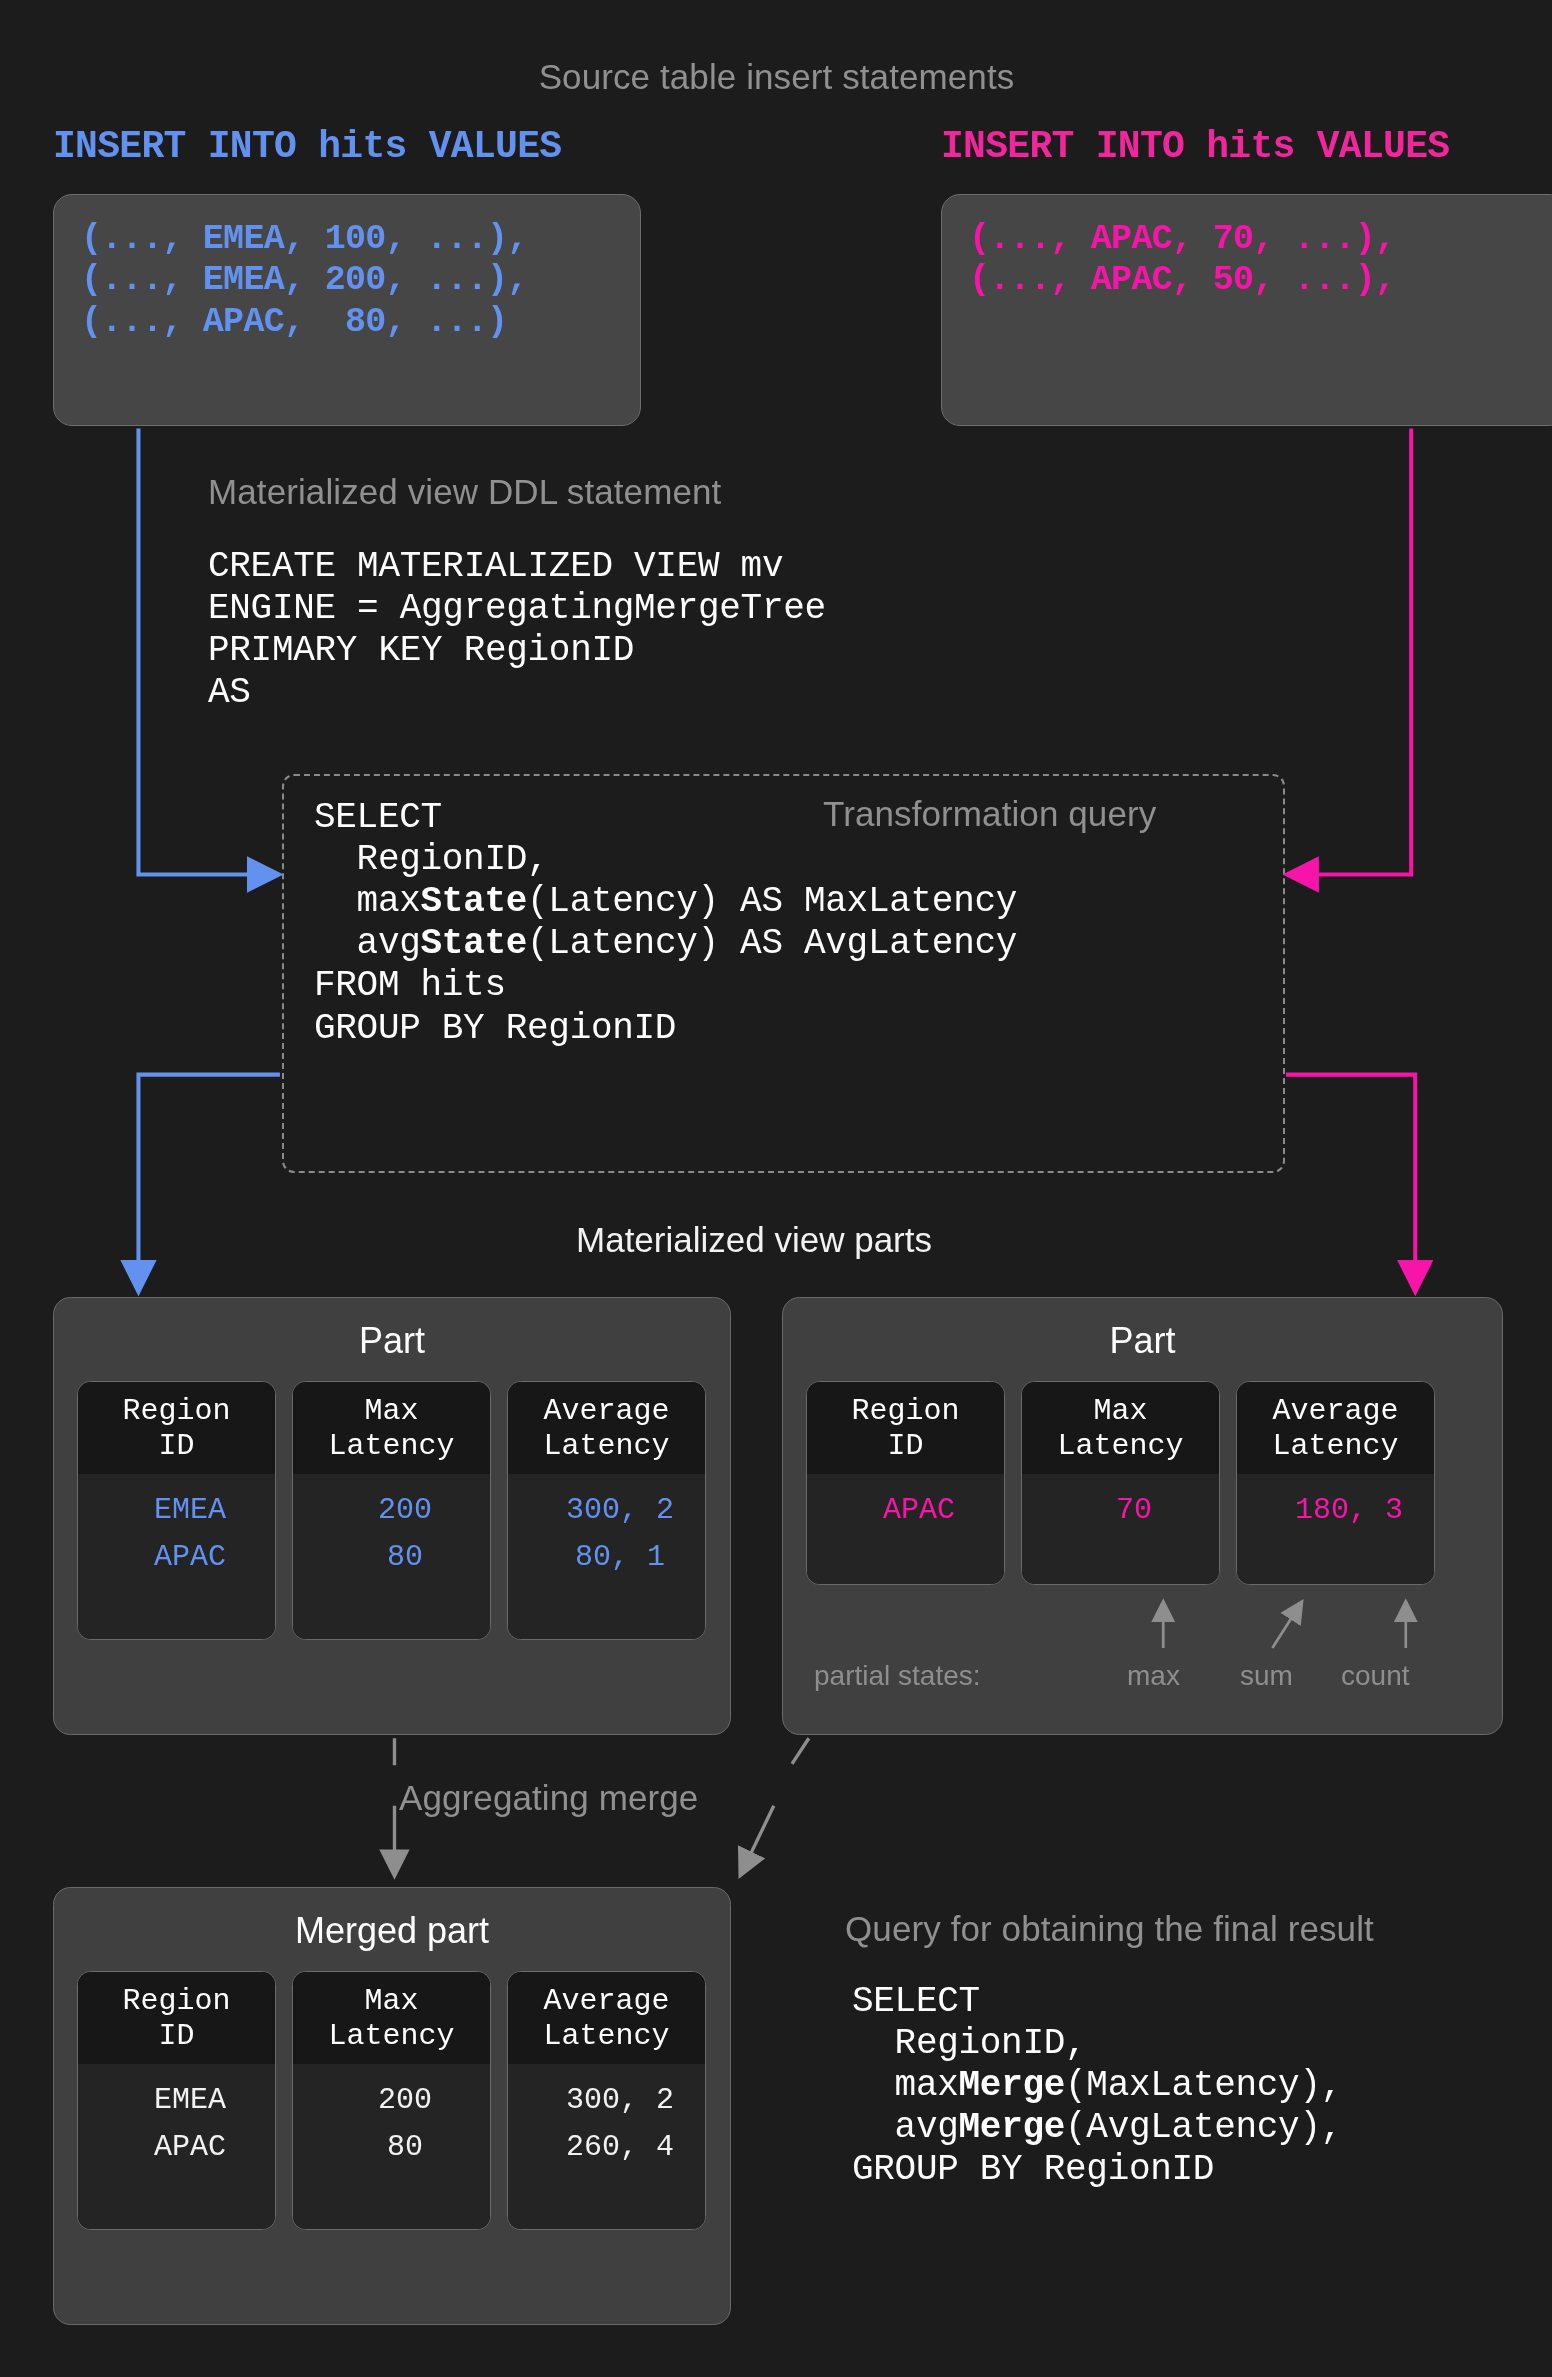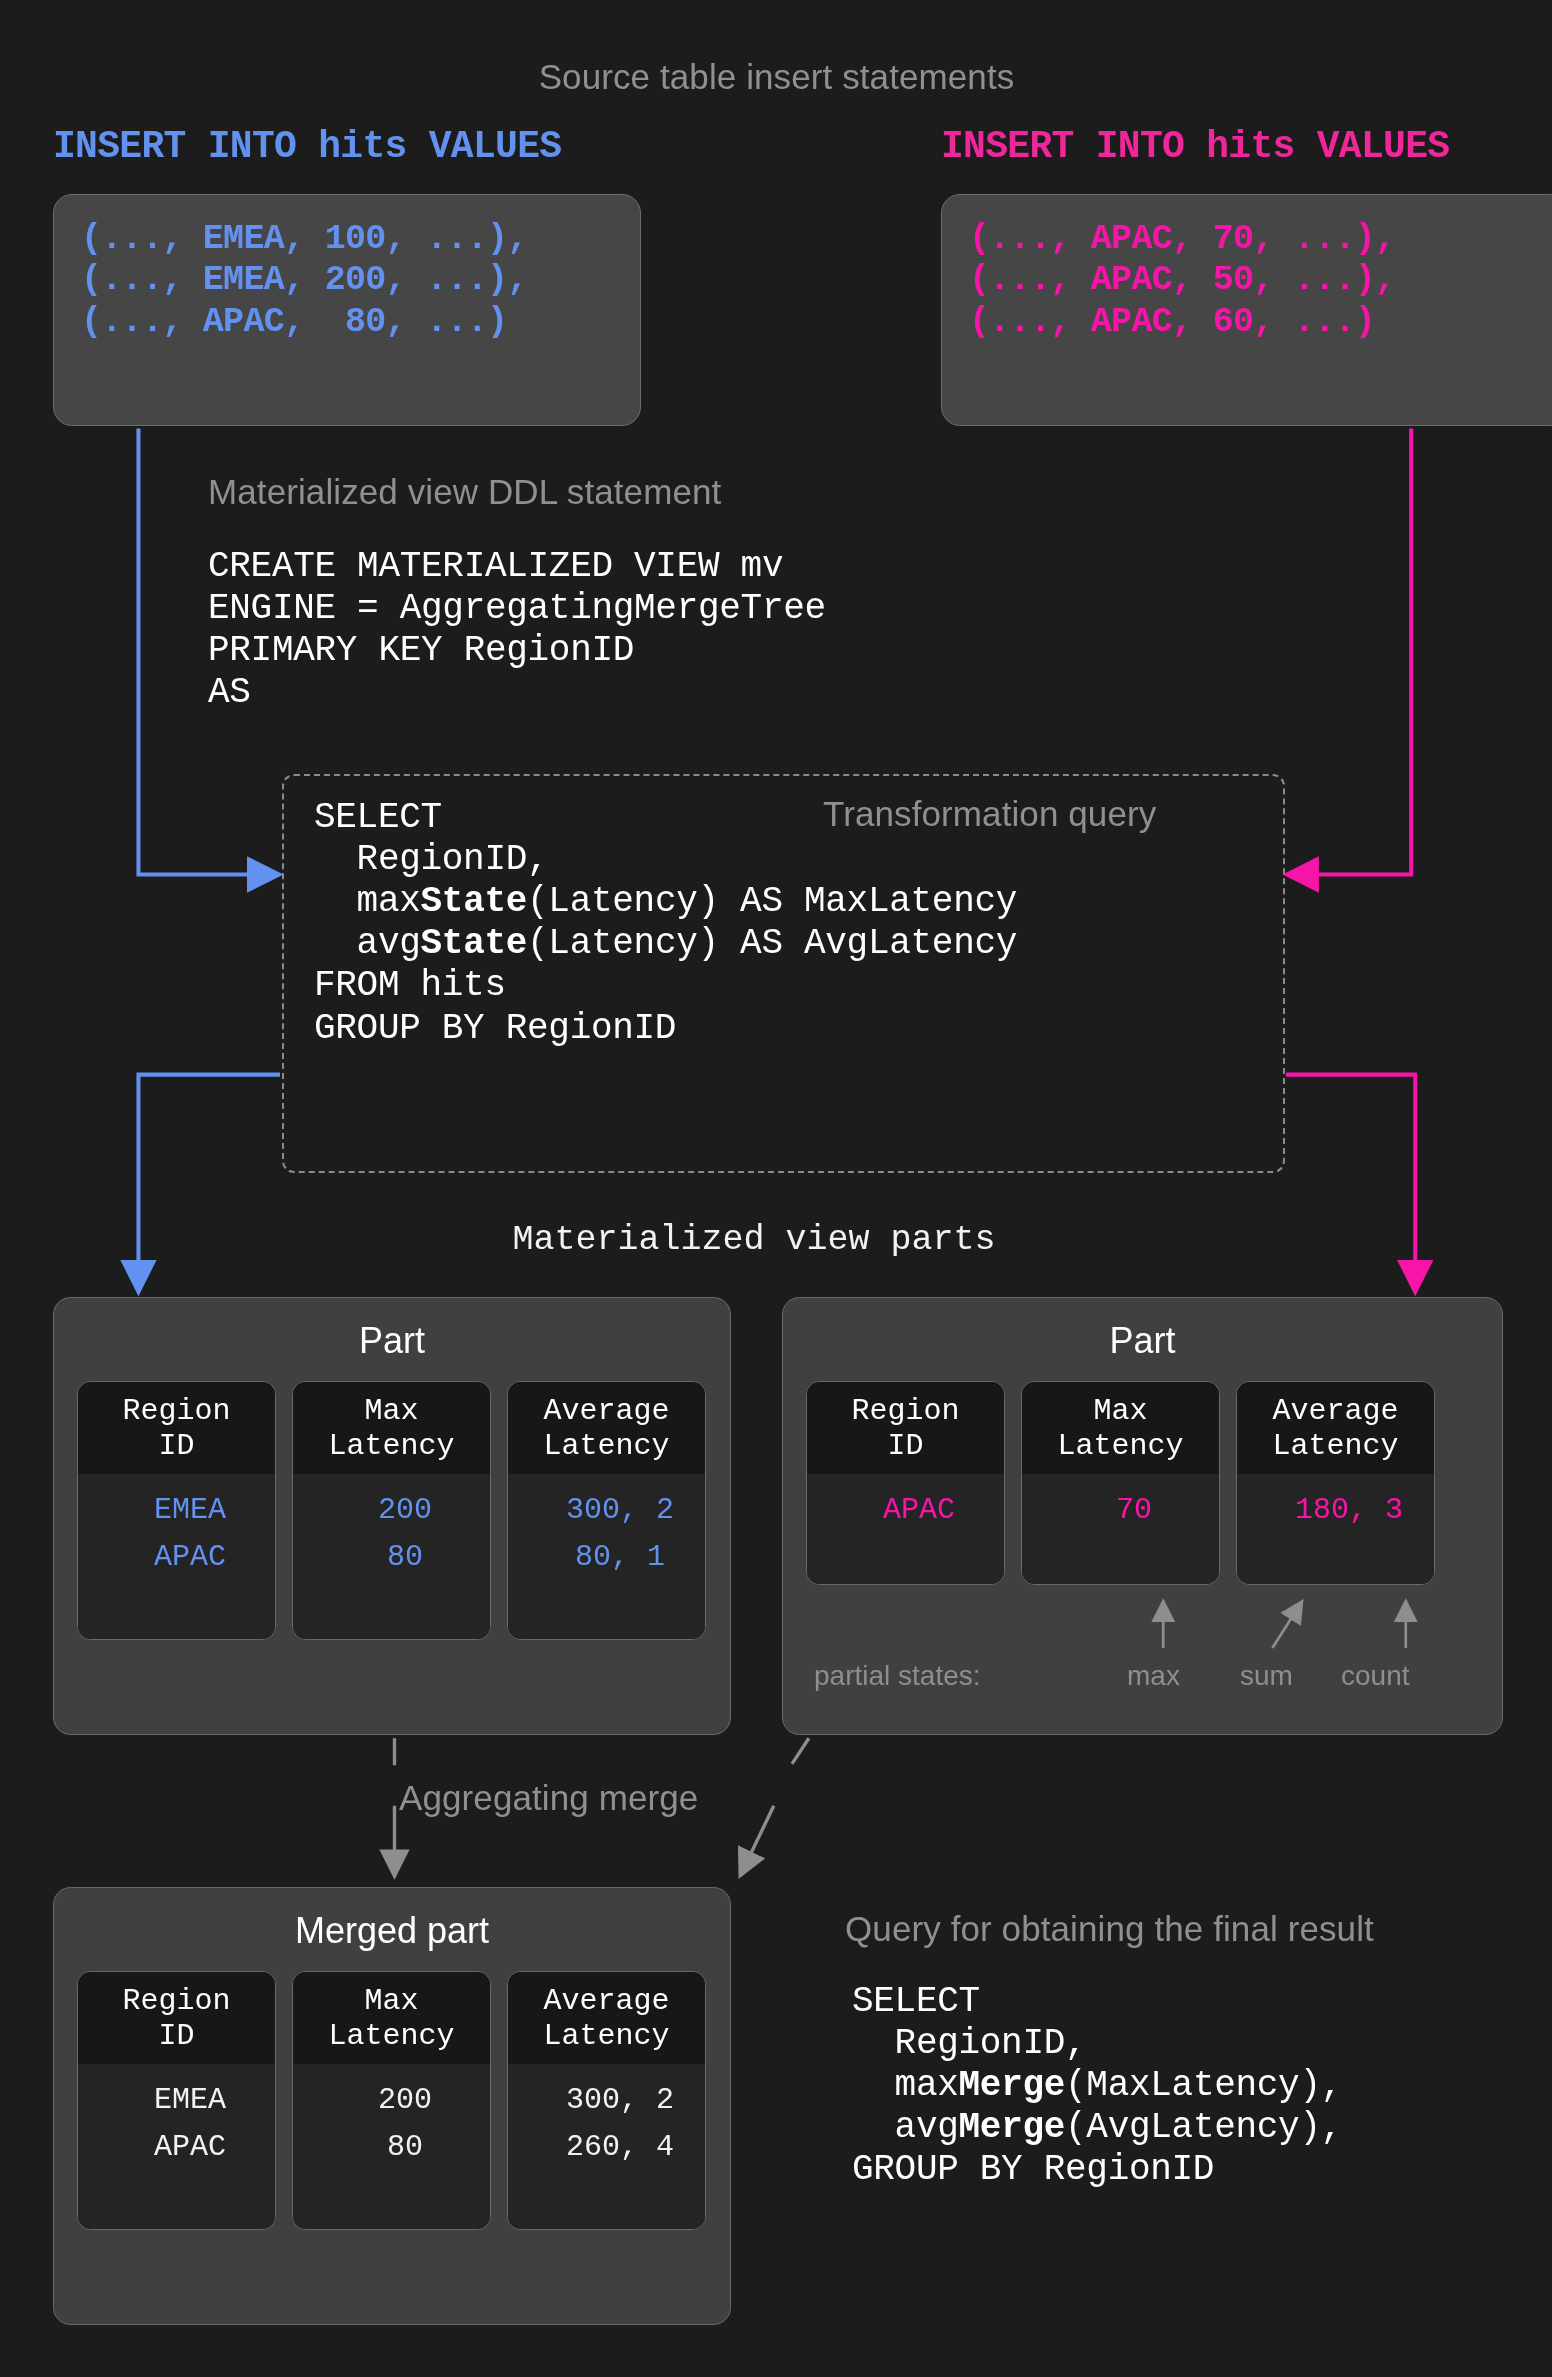--- a/index.html
+++ b/index.html
@@ -90,21 +90,20 @@
     <div>(..., EMEA, 100, ...),</div>
     <div>(..., EMEA, 200, ...),</div>
     <div>(..., APAC,  80, ...)</div>
   </div>
 </div>
 
 <div class="abs card" style="left:941px;top:194px;width:627px;height:232px;">
   <div class="card-lines mono pink-bright">
     <div>(..., APAC, 70, ...),</div>
     <div>(..., APAC, 50, ...),</div>
-    <div>(..., APAC, 60, ...)</div>
   </div>
 </div>
 
 <div class="abs caption-grey sans" style="left:208px;top:472px;">Materialized view DDL statement</div>
 
 <div class="abs ddl mono" style="left:208px;top:546px;">
   <div>CREATE MATERIALIZED VIEW mv</div>
   <div>ENGINE = AggregatingMergeTree</div>
   <div>PRIMARY KEY RegionID</div>
   <div>AS</div>
@@ -116,21 +115,21 @@
 
 <div class="abs tq mono" style="left:314px;top:797px;">
   <div>SELECT</div>
   <div>  RegionID,</div>
   <div><span>  max</span><b>State</b><span>(Latency) AS MaxLatency</span></div>
   <div><span>  avg</span><b>State</b><span>(Latency) AS AvgLatency</span></div>
   <div>FROM hits</div>
   <div>GROUP BY RegionID</div>
 </div>
 
-<div class="abs caption-white sans" style="left:0;top:1220px;width:1508px;text-align:center;font-family:Liberation Mono, monospace;">Materialized view parts</div>
+<div class="abs caption-white sans" style="left:0;top:1220px;width:1508px;text-align:center;">Materialized view parts</div>
 
 <div class="abs part" style="left:53px;top:1297px;width:678px;height:438px;">
   <div class="part-title" style="margin-top:21.6px;">Part</div>
   <div style="display:flex;gap:16px;padding:19px 23px 0 23px;">
     <div class="col" style="width:199px;height:259px;">
       <div class="col-head">Region
 ID</div>
       <div class="col-body">
         <div class="cell blue">EMEA</div>
         <div class="cell blue">APAC</div>

